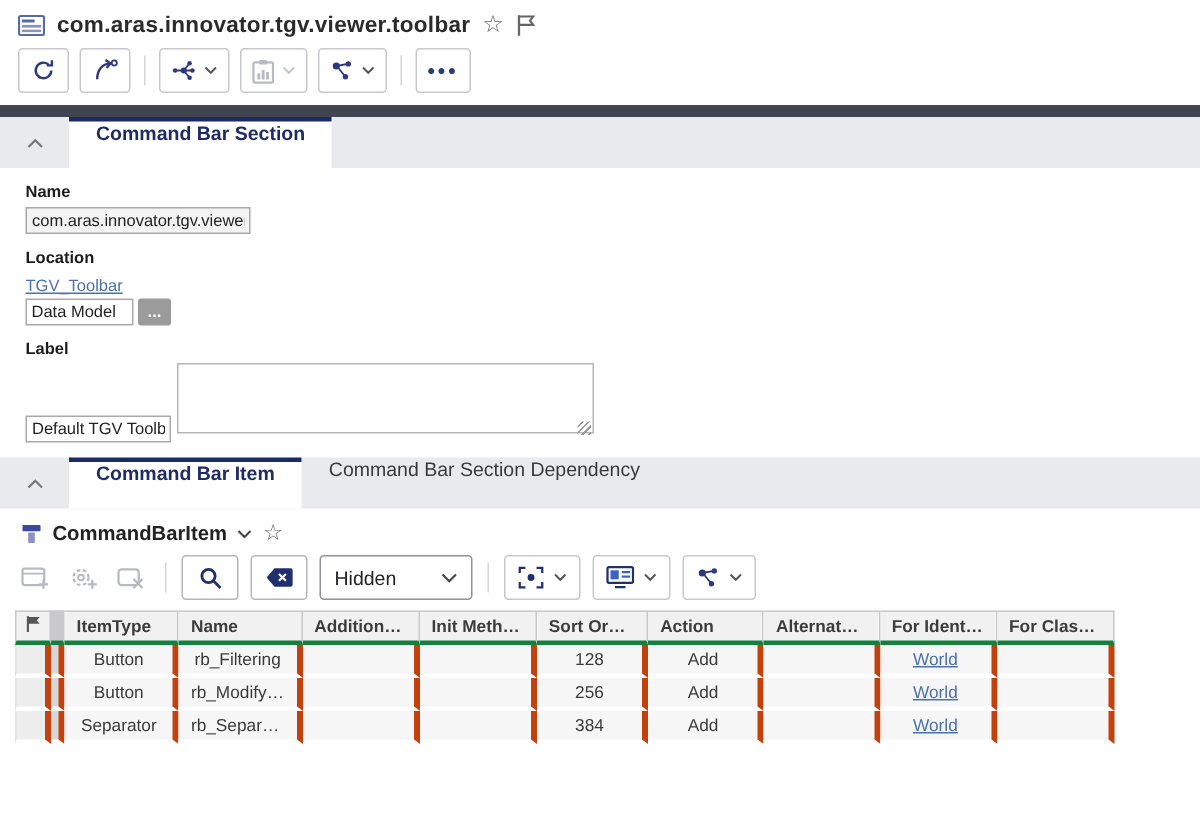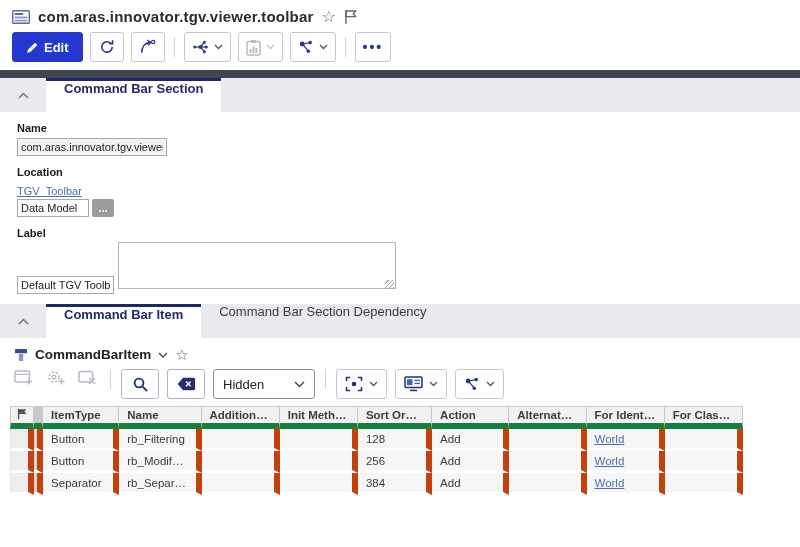--- a/index.html
+++ b/index.html
@@ -51,48 +51,48 @@
     width:278px; height:47px; border:1px solid #b5b5b5; resize:none;
     font-family:inherit; font-size:11px; padding:2px 3px;
   }
   .resize-handle {
     position:absolute; right:2px; bottom:4px; width:9px; height:9px;
     background:repeating-linear-gradient(135deg, transparent 0 2px, #9a9a9a 2px 3px);
   }
   
   .gridhead { display:flex; align-items:center; gap:7px; padding:9px 0 5px 14px; }
   .gridtitle { font-size:13.5px; font-weight:bold; color:#222; }
-  .gridtoolbar { display:flex; align-items:flex-start; gap:8px; padding:2px 0 7px 12px; }
+  .gridtoolbar { display:flex; align-items:center; gap:8px; padding:2px 0 7px 12px; }
   .ghost-btn { border:none; background:none; padding:0 2px; cursor:default; display:flex; align-items:center; }
   .sq-btn {
     width:38px; height:30px; background:#fff; border:1px solid #b3b5ba; border-radius:3px;
     display:flex; align-items:center; justify-content:center; cursor:pointer;
   }
   .dd-btn {
     height:30px; background:#fff; border:1px solid #c6c8cc; border-radius:3px;
     display:flex; align-items:center; justify-content:center; gap:6px; padding:0 8px; cursor:pointer;
   }
   .select-box {
     width:102px; height:30px; background:#fff; border:1px solid #8f9196; border-radius:3px;
     display:flex; align-items:center; justify-content:space-between; padding:0 9px;
     font-size:13px; color:#222; cursor:pointer;
   }
   
   .tablewrap { padding-left:10px; }
   table.grid { border-collapse:separate; border-spacing:0; table-layout:fixed; width:733px; font-size:11.5px; color:#3a3a3a; }
   table.grid th {
     background:#f1f1f2; height:23px; text-align:left; padding:0 8px; font-size:11.5px; font-weight:bold;
-    color:#3c3c3c; border-top:1px solid #c9c9cb; border-bottom:6px solid #15803d; border-right:1px solid #c9c9cb;
+    color:#3c3c3c; border-top:1px solid #c9c9cb; border-bottom:3px solid #15803d; border-right:1px solid #c9c9cb;
     overflow:hidden; white-space:nowrap; text-overflow:ellipsis;
   }
   table.grid th:first-child { border-left:1px solid #c9c9cb; text-align:center; padding:0; }
   table.grid th.c-gutter { background:#c9c9cc; padding:0; }
   table.grid td {
-    background:#f6f6f7; height:22px; padding:0 8px; border-right:6px solid #c2410c;
-    border-bottom:3px solid #fff; overflow:hidden; white-space:nowrap; text-overflow:ellipsis;
+    background:#f6f6f7; height:22px; padding:0 8px; border-right:4px solid #c2410c;
+    border-bottom:3px solid #fff; overflow:hidden; white-space:nowrap; text-overflow:ellipsis;text-align:center;
   }
   table.grid td.c-flag { background:#ededee; border-left:1px solid #e2e2e4; padding:0; }
   table.grid td.c-gutter { background:#d7d7d9; padding:0; }
   a.cell-link { color:#4a70ad; text-decoration:underline; cursor:pointer; }
 </style>
 </head>
 <body>
 
 <div class="titlebar">
   <span style="display:flex;">
@@ -107,28 +107,20 @@
   <span class="star-glyph">☆</span>
   <span style="display:flex;">
     <svg width="14" height="16" viewBox="0 0 14 16">
         <path d="M2 1.2 v13.6" stroke="#666" stroke-width="1.5" fill="none"></path>
         <path d="M2 2 h9.5 l-2.2 2.8 2.2 2.8 h-9.5 z" fill="none" stroke="#666" stroke-width="1.4"></path>
       </svg>
   </span>
 </div>
 
 <div class="toolbar">
-  <button class="tbtn edit">
-    <span style="display:flex;">
-      <svg width="13" height="13" viewBox="0 0 13 13">
-          <path d="M1.2 11.8 l.9-3.2 6.9-6.9 2.3 2.3-6.9 6.9z" fill="#fff"></path>
-        </svg>
-    </span>
-    <span>Edit</span>
-  </button>
   <button class="tbtn">
     <span style="display:flex;">
       <svg width="16" height="16" viewBox="0 0 16 16">
           <path d="M13.2 8 a5.2 5.2 0 1 1 -1.6 -3.8" fill="none" stroke="#2b3a7e" stroke-width="1.6"></path>
           <path d="M13.6 1.2 v3.4 h-3.4" fill="none" stroke="#2b3a7e" stroke-width="1.6"></path>
         </svg>
     </span>
   </button>
   <button class="tbtn">
     <span style="display:flex;">

